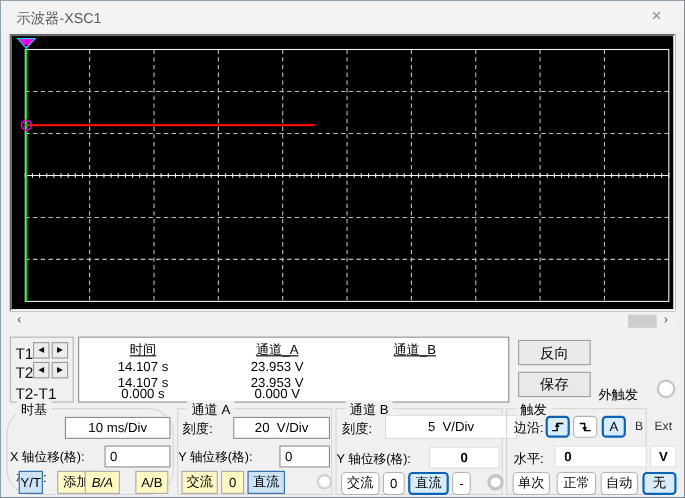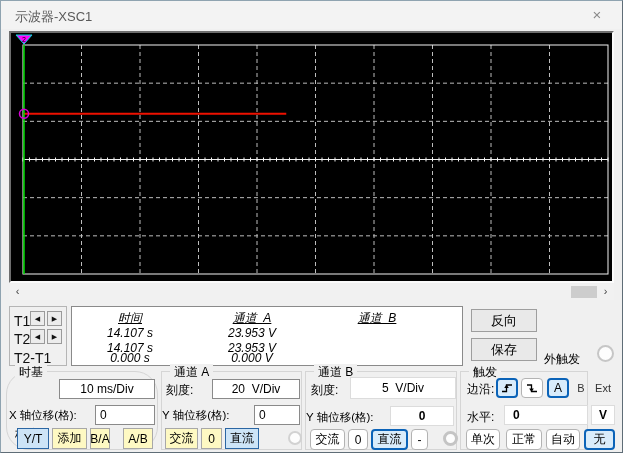--- a/index.html
+++ b/index.html
@@ -20,21 +20,21 @@
   .hs-arrow { position:absolute; top:0; width:17px; height:16px; color:#3f3f3f; font-size:11px;
     line-height:15px; text-align:center; }
   .hs-left { left:0; } .hs-right { right:0; }
   .hs-thumb { position:absolute; left:562px; top:2px; width:26px; height:12px; background:#cdcdcd; }
   .cursorbox { position:absolute; left:8px; top:305px; width:58px; height:60px; background:#f0f0f0;
     border:1px solid #b5b5b5; }
   .crow { position:absolute; left:4px; font-size:14px; color:#111; }
   .abtn { position:absolute; width:15px; height:15px; background:#ececec; border:1px solid #9a9a9a;
     font-size:7px; color:#111; text-align:center; line-height:13px; }
   .table { position:absolute; left:70px; top:305px; width:392px; height:60px; background:#fff;
-    border:1px solid #8a8a8a; font-size:12px; color:#000;font-style:italic; }
+    border:1px solid #8a8a8a; font-size:12px; color:#000; }
   .trow { position:absolute; left:0; width:100%; height:15px; }
   .tcell { position:absolute; text-align:center; white-space:nowrap; }
   .c0 { left:8px; width:100px; } .c1 { left:130px; width:100px; } .c2 { left:250px; width:110px; }
   .thead .tcell { text-decoration:underline; }
   .pushbtn { position:absolute; background:#e9e9e9; border:1px solid #9e9e9e; font-size:13px;
     color:#000; text-align:center; }
   .ext-label { position:absolute; left:543px; top:350px; font-size:12px; color:#000; }
   .ring { position:absolute; border-radius:50%; background:#fdfdfd; border:2px solid #c6c6c6; }
   .group { position:absolute; top:370px; height:79px; border:1px solid #d5d5d5; }
   .gtitle { position:absolute; top:-8px; left:8px; background:#f0f0f0; padding:0 4px; font-size:12px; color:#000; white-space:nowrap; }
@@ -222,42 +222,42 @@
   <div class="pushbtn" style="left:470px; top:308px; width:66px; height:23px; line-height:21px;">反向</div>
   <span class="ext-label">外触发</span>
   <span class="ring" style="left:596px; top:344px; width:17px; height:17px;"></span>
 
   <div class="group" style="left:5px; width:152px;border-radius:23px;">
     <span class="gtitle">时基</span>
     <span class="glabel" style="left:8px; top:10px;margin-top:44px;">标度:</span>
     <input class="field" style="left: 52px; top: 7px; width: 96px; height: 20px;" value="10 ms/Div">
     <span class="glabel small" style="left:2px; top:36px;">X 轴位移(格):</span>
     <input class="field" style="left: 88px; top: 33px; width: 60px; height: 20px; text-align: left; padding-left: 4px;" value="0">
-    <div class="btn active" style="left:10px; top:56px; width:32px;text-align:right;">Y/T</div>
+    <div class="btn active" style="left:10px; top:56px; width:22px;text-align:right;">Y/T</div>
     <div class="btn" style="left:45px; top:56px; width:35px;">添加</div>
-    <div class="btn" style="left:83px; top:56px; width:20px;">B/A</div>
+    <div class="btn" style="left:70px; top:56px; width:32px;font-style:italic;">B/A</div>
     <div class="btn" style="left:116px; top:56px; width:30px;">A/B</div>
   </div>
 
   <div class="group" style="left:160px; width:141px;">
     <span class="gtitle">通道 A</span>
     <span class="glabel" style="left:4px; top:10px;">刻度:</span>
     <input class="field" style="left: 50px; top: 7px; width: 88px; height: 20px;" value="20  V/Div">
     <span class="glabel small" style="left:0px; top:36px;">Y 轴位移(格):</span>
     <input class="field" style="left: 92px; top: 33px; width: 46px; height: 20px; text-align: left; padding-left: 4px;" value="0">
     <div class="btn" style="left:3px; top:56px; width:33px;">交流</div>
     <div class="btn" style="left:39px; top:56px; width:21px;">0</div>
     <div class="btn active" style="left:63px; top:56px; width:34px;">直流</div>
     <span class="ring" style="left:126px; top:59px; width:14px; height:14px; border-color:#d2d2d2;"></span>
   </div>
 
   <div class="group" style="left:304px; width:152px;padding-left:20px;">
     <span class="gtitle">通道 B</span>
     <span class="glabel" style="left:5px; top:10px;">刻度:</span>
-    <input class="field lite" style="left: 44px; top: 5px; width: 106px; height: 22px; font-weight: normal;" value="5  V/Div">
+    <input class="field lite" style="left: 44px; top: 5px; width: 120px; height: 22px; font-weight: normal;" value="5  V/Div">
     <span class="glabel small" style="left:0px; top:38px;">Y 轴位移(格):</span>
     <input class="field lite" style="left: 84px; top: 34px; width: 64px; height: 20px;" value="0">
     <div class="btn-r" style="left:4px; top:57px; width:35px;">交流</div>
     <div class="btn-r" style="left:42px; top:57px; width:20px;">0</div>
     <div class="btn-r active" style="left:65px; top:57px; width:37px;">直流</div>
     <div class="btn-r" style="left:105px; top:57px; width:17px;">-</div>
     <span class="ring" style="left:137px; top:59px; width:15px; height:15px; border:3px solid #c4c4c4;"></span>
   </div>
 
   <div class="group" style="left:459px; width:128px;">

